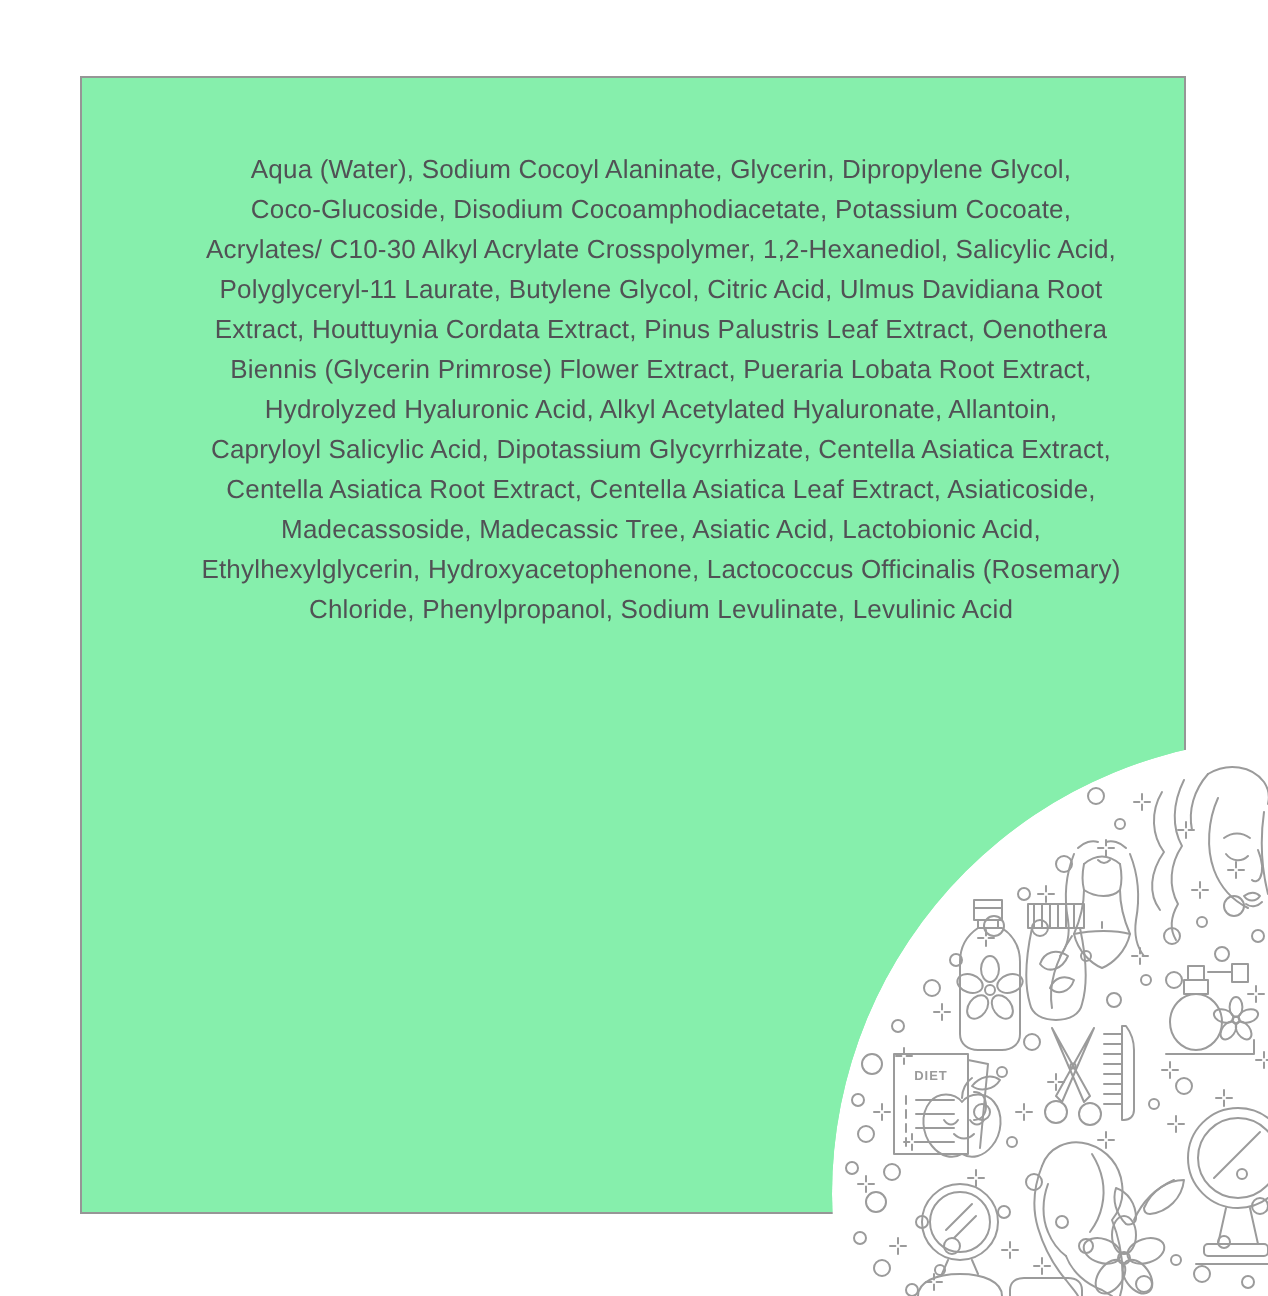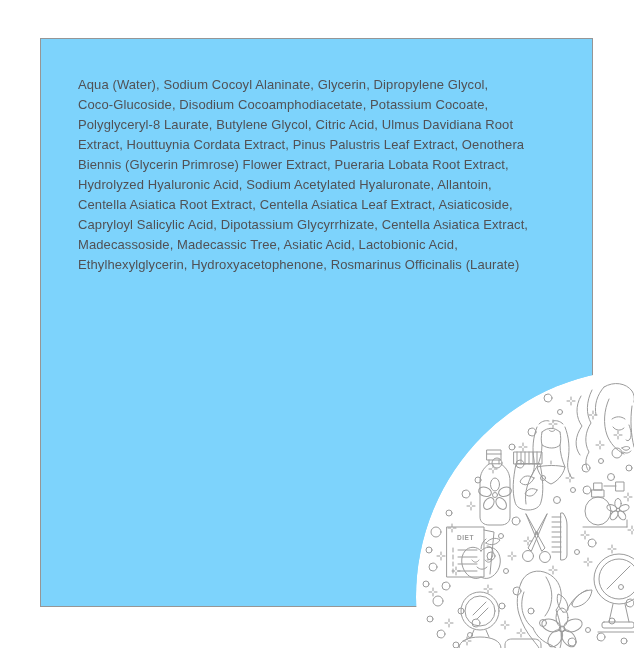--- a/index.html
+++ b/index.html
@@ -1,45 +1,47 @@
 <!DOCTYPE html>
 <html style="--background: #ffffff; --border_color: #969696; --text_color: #515155; --icon_stroke: #9b9b9b;"><head>
 <meta charset="utf-8">
 <style>
   html,body{margin:0;padding:0;background:#fff;}
   .page{position:relative;width:634px;height:648px;background:#fff;overflow:hidden;
         font-family:"Liberation Sans",sans-serif;}
   .panel{position:absolute;left:40px;top:38px;width:551px;height:567px;
-         border:1px solid var(--border_color,#969696);background:#7dd3fc;}
+         border:1px solid var(--border_color,#969696);background:#86efac;text-align:center;}
   .ing{position:absolute;left:37px;top:36px;width:505px;
        color:var(--text_color,#515155);font-size:13px;line-height:20px;letter-spacing:0.1px;}
   .ing .line{white-space:nowrap;}
   .illu{position:absolute;left:360px;top:360px;width:274px;height:288px;}
   .art{stroke:var(--icon_stroke,#9b9b9b);fill:none;stroke-width:1;
        stroke-linecap:round;stroke-linejoin:round;}
   .diet-label{fill:var(--icon_stroke,#9b9b9b);stroke:none;
        font-family:"Liberation Sans",sans-serif;font-size:6.5px;font-weight:bold;letter-spacing:.5px;}
 </style>
 </head>
 <body>
 
 <div class="page">
 
   <div class="panel">
     <div class="ing">
       <div class="line">Aqua (Water), Sodium Cocoyl Alaninate, Glycerin, Dipropylene Glycol,</div>
       <div class="line">Coco-Glucoside, Disodium Cocoamphodiacetate, Potassium Cocoate,</div>
-      <div class="line">Polyglyceryl-8 Laurate, Butylene Glycol, Citric Acid, Ulmus Davidiana Root</div>
+      <div class="line">Acrylates/ C10-30 Alkyl Acrylate Crosspolymer, 1,2-Hexanediol, Salicylic Acid,</div>
+      <div class="line">Polyglyceryl-11 Laurate, Butylene Glycol, Citric Acid, Ulmus Davidiana Root</div>
       <div class="line">Extract, Houttuynia Cordata Extract, Pinus Palustris Leaf Extract, Oenothera</div>
       <div class="line">Biennis (Glycerin Primrose) Flower Extract, Pueraria Lobata Root Extract,</div>
-      <div class="line">Hydrolyzed Hyaluronic Acid, Sodium Acetylated Hyaluronate, Allantoin,</div>
+      <div class="line">Hydrolyzed Hyaluronic Acid, Alkyl Acetylated Hyaluronate, Allantoin,</div>
+      <div class="line">Capryloyl Salicylic Acid, Dipotassium Glycyrrhizate, Centella Asiatica Extract,</div>
       <div class="line">Centella Asiatica Root Extract, Centella Asiatica Leaf Extract, Asiaticoside,</div>
-      <div class="line">Capryloyl Salicylic Acid, Dipotassium Glycyrrhizate, Centella Asiatica Extract,</div>
       <div class="line">Madecassoside, Madecassic Tree, Asiatic Acid, Lactobionic Acid,</div>
-      <div class="line">Ethylhexylglycerin, Hydroxyacetophenone, Rosmarinus Officinalis (Laurate)</div>
+      <div class="line">Ethylhexylglycerin, Hydroxyacetophenone, Lactococcus Officinalis (Rosemary)</div>
+      <div class="line">Chloride, Phenylpropanol, Sodium Levulinate, Levulinic Acid</div>
     </div>
   </div>
 
   <svg class="illu" viewBox="360 360 274 288" xmlns="http://www.w3.org/2000/svg">
     <defs>
       <path id="spk" d="M-4 0H-1.3M1.3 0H4M0 -4V-1.3M0 1.3V4"></path>
       <clipPath id="discClip">
           <circle cx="644" cy="597" r="228"></circle>
         </clipPath>
     </defs>

